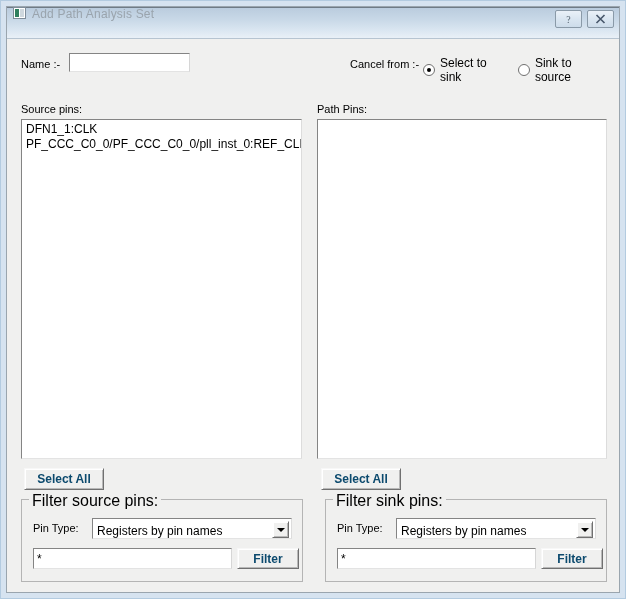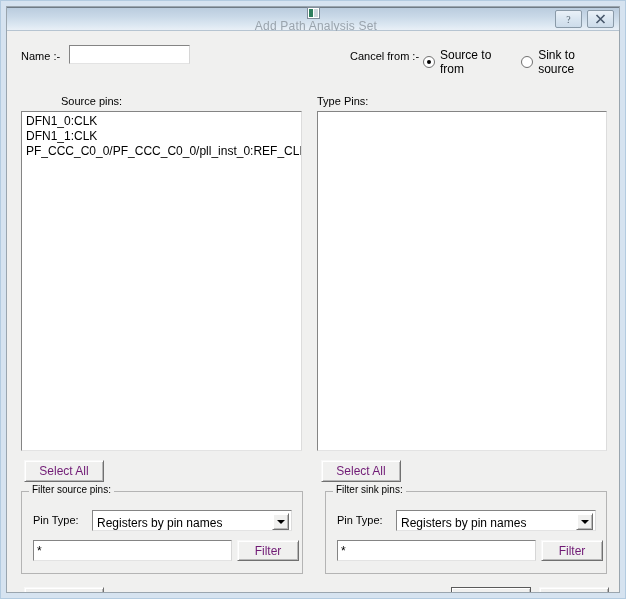--- a/index.html
+++ b/index.html
@@ -33,28 +33,27 @@
     height: 100%;
     box-sizing: border-box;
     border: 1px solid #9aa5ae;
     background: #f0f0ef;
     overflow: hidden;
   }
 
   
   .titlebar {
     position: relative;
-    height: 24px;
+    height: 32px;
     box-sizing: border-box;
     background: linear-gradient(to bottom, #b9cbdd 0%, #c8d8e7 40%, #dae6f1 75%, #e9f0f7 100%);
     border-bottom: 1px solid #b6c4d1;
     display: flex;
-    align-items: center;
+    align-items: flex-start;
     padding-left: 6px;
-    flex-direction: column;
   }
   .titlebar::before {
     content: "";
     position: absolute;
     left: 0; right: 0; top: 0;
     height: 1px;
     background: #6f7b86;
   }
   .win-icon {
     width: 13px;
@@ -185,43 +184,44 @@
     box-sizing: border-box;
     background: #f0f0ef;
     border: 1px solid;
     border-color: #f7f7f7 #707070 #707070 #f7f7f7;
     box-shadow: inset 1px 1px 0 #ffffff, inset -1px -1px 0 #b8b8b8;
     display: flex;
     align-items: center;
     justify-content: center;
     font-size: 12px;
     font-family: "Liberation Sans", sans-serif;
-    color: #701a75;
+    color: #0c4a6e;
     cursor: default;
     user-select: none;
+    font-weight: bold;
   }
   .btn.default {
     border-color: #5a5a5a;
     box-shadow: inset 1px 1px 0 #ffffff, inset -1px -1px 0 #c4c4c4;
   }
 
   
   .groupbox {
     position: absolute;
     box-sizing: border-box;
     border: 1px solid #b4b4b4;
     border-top-color: #b4b4b4;
   }
   .group-title {
     position: absolute;
     top: -8px;
     left: 7px;
     background: #f0f0ef;
     padding: 0 3px;
-    font-size: 10px;
+    font-size: 16px;
     color: #000;
     white-space: nowrap;
   }
 
   
   .combo {
     box-sizing: border-box;
     background: #ffffff;
     border: 1px solid;
     border-color: #848484 #dcdcdc #e3e3e3 #848484;
@@ -282,33 +282,32 @@
     </div>
 
     <div class="content">
 
       <span class="lbl" style="position:absolute;left:14px;top:19px;">Name :-</span>
       <div class="textfield" style="position:absolute;left:62px;top:14px;width:121px;height:19px;" title=""></div>
 
       <span class="lbl" style="position:absolute;left:343px;top:19px;">Cancel from :-</span>
       <div class="radio-row" style="position:absolute;left:416px;top:17px;">
         <span class="radio checked"></span>
-        <span class="radio-label">Source to from</span>
+        <span class="radio-label">Select to sink</span>
         <span class="radio"></span>
         <span class="radio-label" style="margin-right:16px;">Sink to source</span>
       </div>
 
-      <span class="lbl" style="position:absolute;left:14px;top:64px;margin-left:40px;">Source pins:</span>
+      <span class="lbl" style="position:absolute;left:14px;top:64px;">Source pins:</span>
       <div class="listbox" style="position:absolute;left:14px;top:80px;width:281px;height:340px;">
-        <div class="list-item">DFN1_0:CLK</div>
         <div class="list-item">DFN1_1:CLK</div>
         <div class="list-item">PF_CCC_C0_0/PF_CCC_C0_0/pll_inst_0:REF_CLK_0</div>
       </div>
 
-      <span class="lbl" style="position:absolute;left:310px;top:64px;">Type Pins:</span>
+      <span class="lbl" style="position:absolute;left:310px;top:64px;">Path Pins:</span>
       <div class="listbox" style="position:absolute;left:310px;top:80px;width:290px;height:340px;"></div>
 
       <div class="btn" style="position:absolute;left:17px;top:429px;width:80px;height:22px;">Select All</div>
       <div class="btn" style="position:absolute;left:314px;top:429px;width:80px;height:22px;">Select All</div>
 
       <div class="groupbox" style="left:14px;top:460px;width:282px;height:83px;">
         <span class="group-title">Filter source pins:</span>
 
         <span class="lbl" style="position:absolute;left:11px;top:22px;">Pin Type:</span>
         <div class="combo" style="position:absolute;left:70px;top:18px;width:200px;height:21px;">

